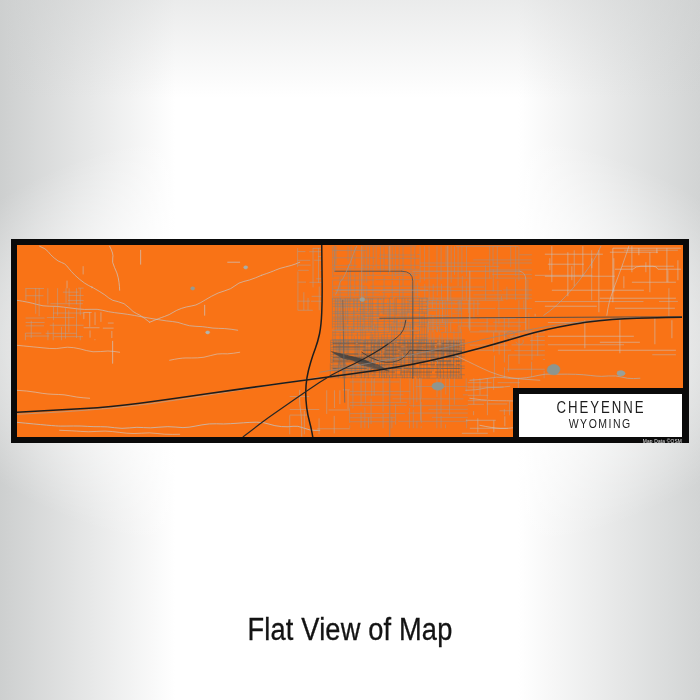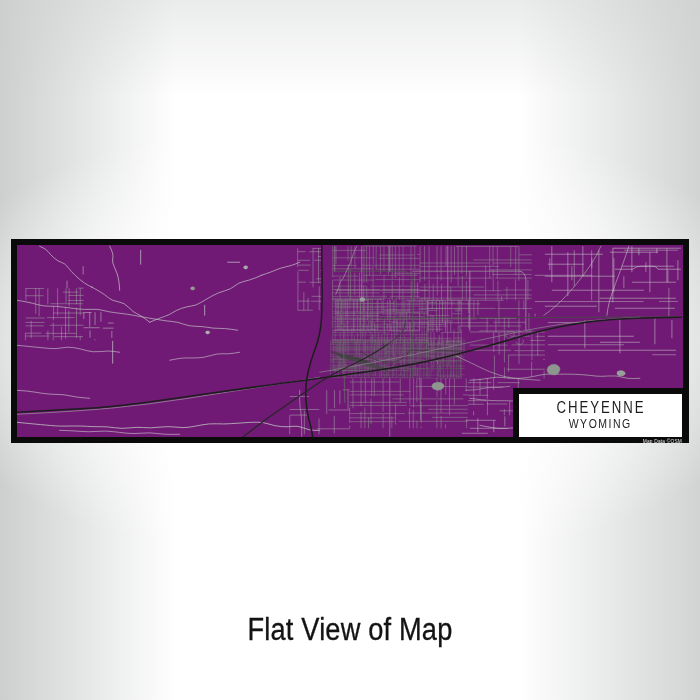--- a/index.html
+++ b/index.html
@@ -9,21 +9,21 @@
     background:
       radial-gradient(ellipse 430px 220px at 350px 341px, rgba(255,255,255,0.8) 55%, rgba(255,255,255,0) 104%),
       linear-gradient(180deg, rgba(206,208,208,0.42) 0%, rgba(206,208,208,0) 14%),
       linear-gradient(90deg, #cdcfcf 0%, rgba(255,255,255,0) 25%, rgba(255,255,255,0) 74%, #d2d4d4 100%);
     background-color: #ffffff;
     position: relative;
   }
   .map {
     position: absolute; left: 11px; top: 238.5px;
     width: 677.5px; height: 204.5px;
-    background: #701a75;
+    background: #f97316;
     border: 6.4px solid #0a0a0a;
   }
   .map svg { position: absolute; left: 0; top: 0; }
   .label {
     position: absolute; left: 495.6px; top: 143.6px;
     width: 175.5px; height: 54.5px;
     background: #ffffff;
     border: 6px solid #0a0a0a;
     text-align: center;
   }

